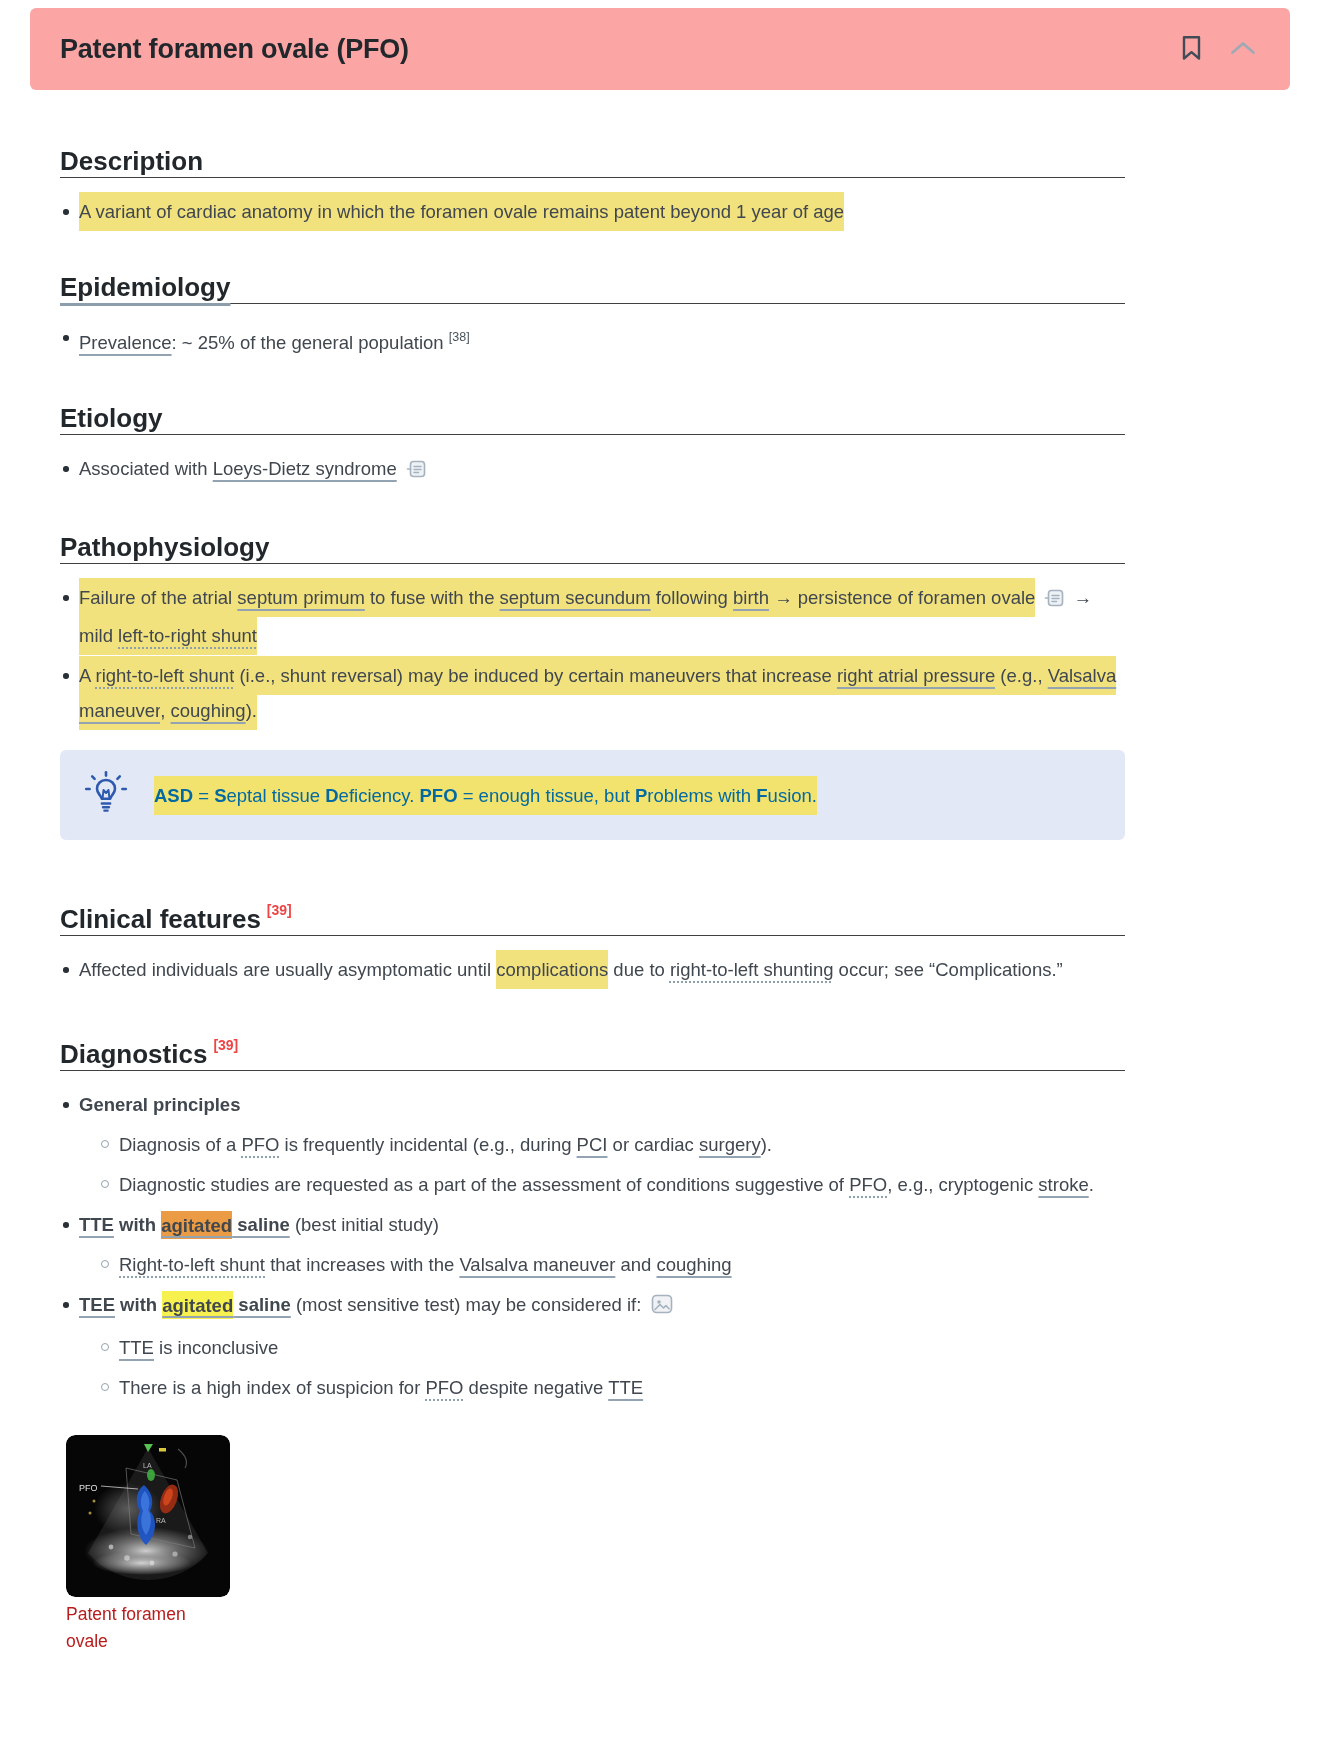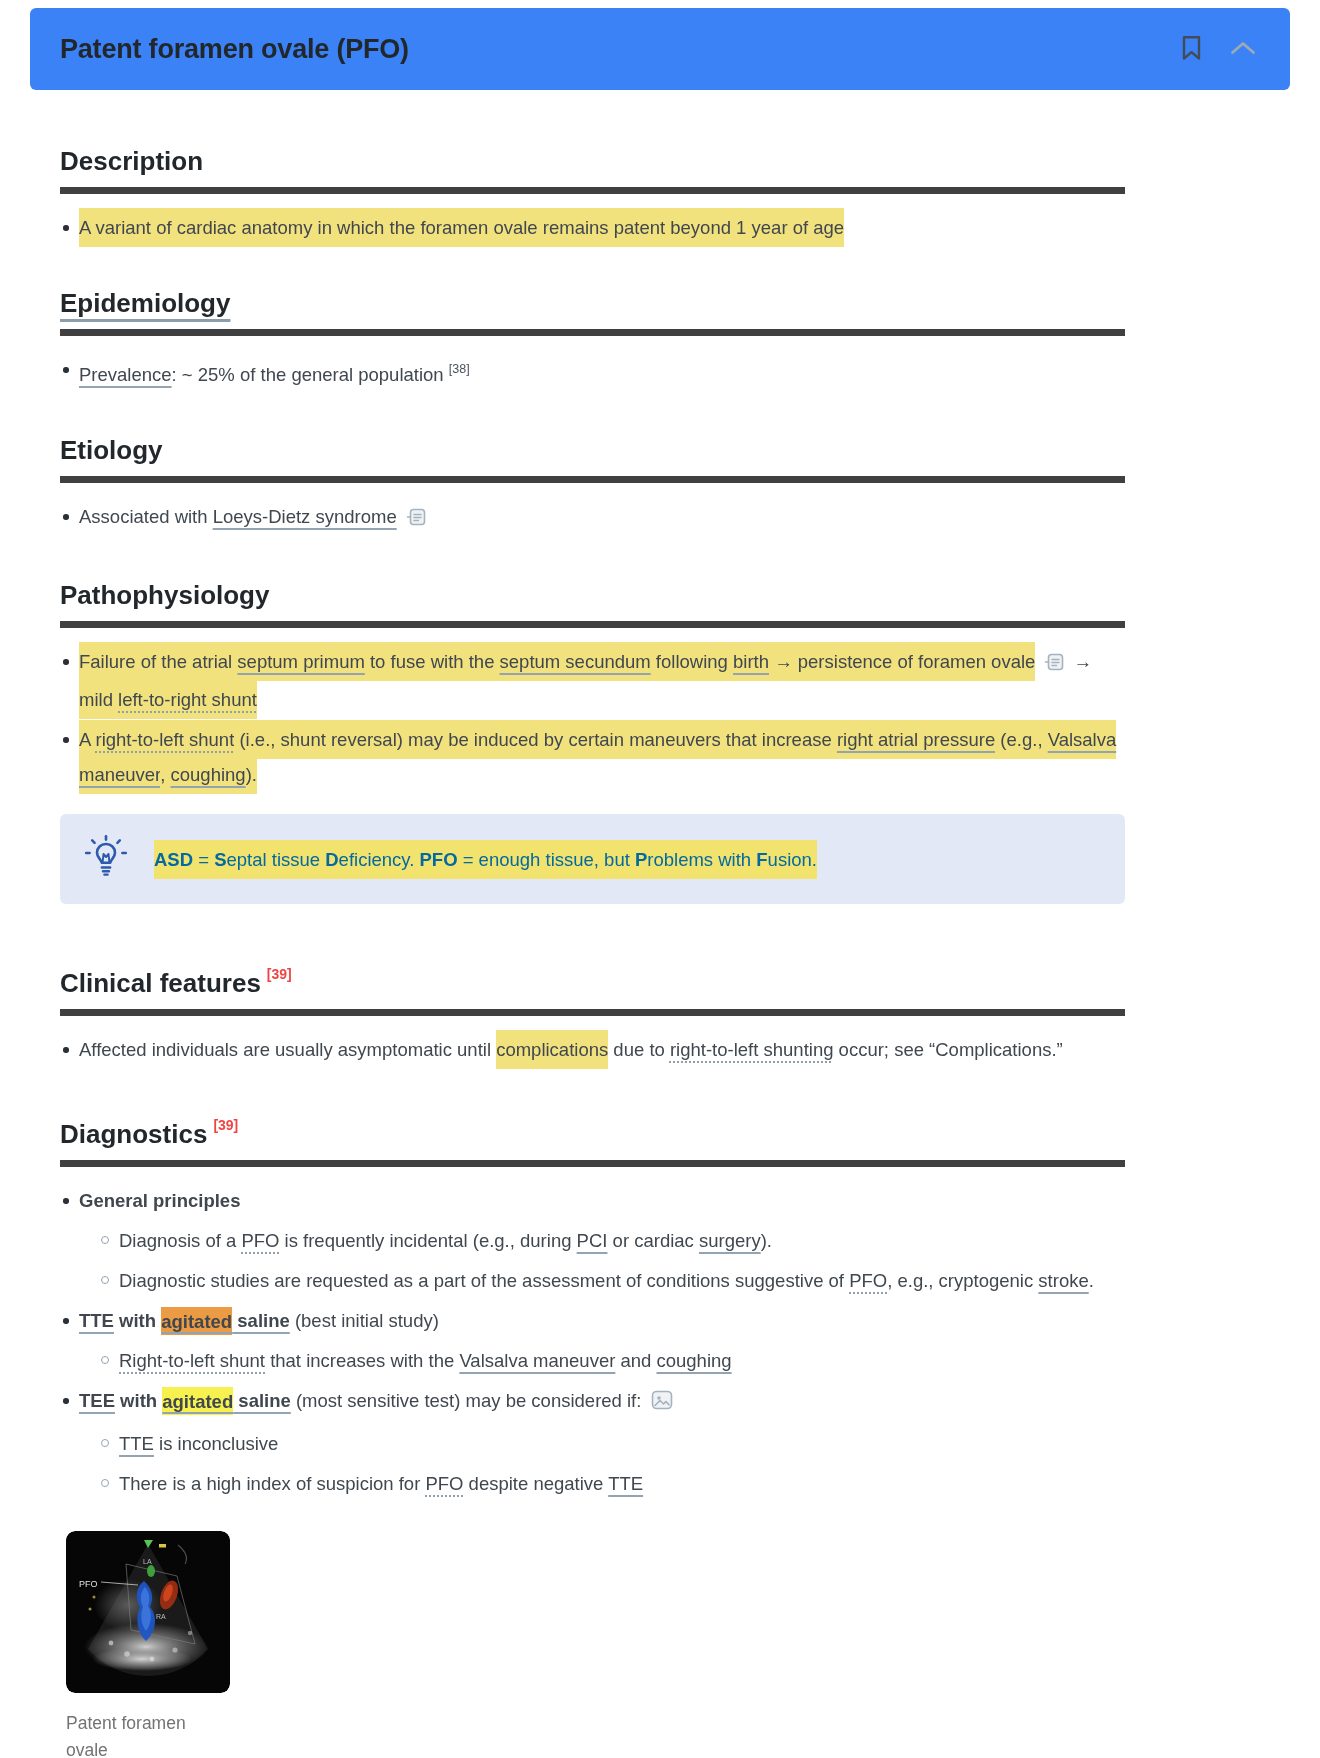--- a/index.html
+++ b/index.html
@@ -8,21 +8,21 @@
     width: 1320px; height: 1758px;
     overflow: hidden;
     background: #ffffff;
     font-family: "Liberation Sans", "DejaVu Sans", sans-serif;
     color: #40474F;
   }
   
   .topbar {
     margin: 8px 30px 0 30px;
     height: 82px;
-    background: #3b82f6;
+    background: #fca5a5;
     border-radius: 6px;
     display: flex;
     align-items: center;
     padding: 0 28px 0 30px;
   }
   .topbar h1 {
     margin: 0;
     font-size: 27px;
     font-weight: 700;
     color: #22272C;
@@ -30,22 +30,22 @@
     flex: 1;
   }
   .hbtn {
     background: none; border: none; padding: 6px; margin-left: 16px;
     cursor: pointer; display: inline-flex; align-items: center;
   }
   
   .content { padding: 0 195px 0 60px; }
   section h2 {
     margin: 42px 0 0 0;
-    padding-bottom: 10px;
-    border-bottom: 7px solid #404040;
+    padding-bottom: 0;
+    border-bottom: 1px solid #404040;
     font-size: 26px;
     line-height: 32px;
     font-weight: 700;
     color: #22272C;
   }
   section:first-of-type h2 { margin-top: 55px; }
   section h2 .h-link {
     text-decoration: underline;
     text-decoration-color: #8E9DAB;
     text-decoration-thickness: 2.5px;
@@ -123,24 +123,24 @@
   .hintbox .hint-text .hl { background: #F2E36E; }
   section.clinical h2 { margin-top: 54px; }
   
   figure.media { margin: 30px 0 0 6px; padding: 0; }
   .thumb {
     display: block;
     border-radius: 9px;
     cursor: pointer;
   }
   figcaption {
-    margin-top: 17px;
+    margin-top: 4px;
     font-size: 17.5px;
     line-height: 27px;
-    color: #737373;
+    color: #b91c1c;
   }
 </style>
 </head>
 <body>
 
 <header class="topbar">
   <h1>Patent foramen ovale (PFO)</h1>
   <button class="hbtn">
     <span><svg width="21" height="26" viewBox="0 0 21 26" fill="none">
       <path d="M3 2.2 H18 V23.5 L10.5 17.2 L3 23.5 Z" stroke="#424C57" stroke-width="2.4" stroke-linejoin="round" fill="none"></path>

